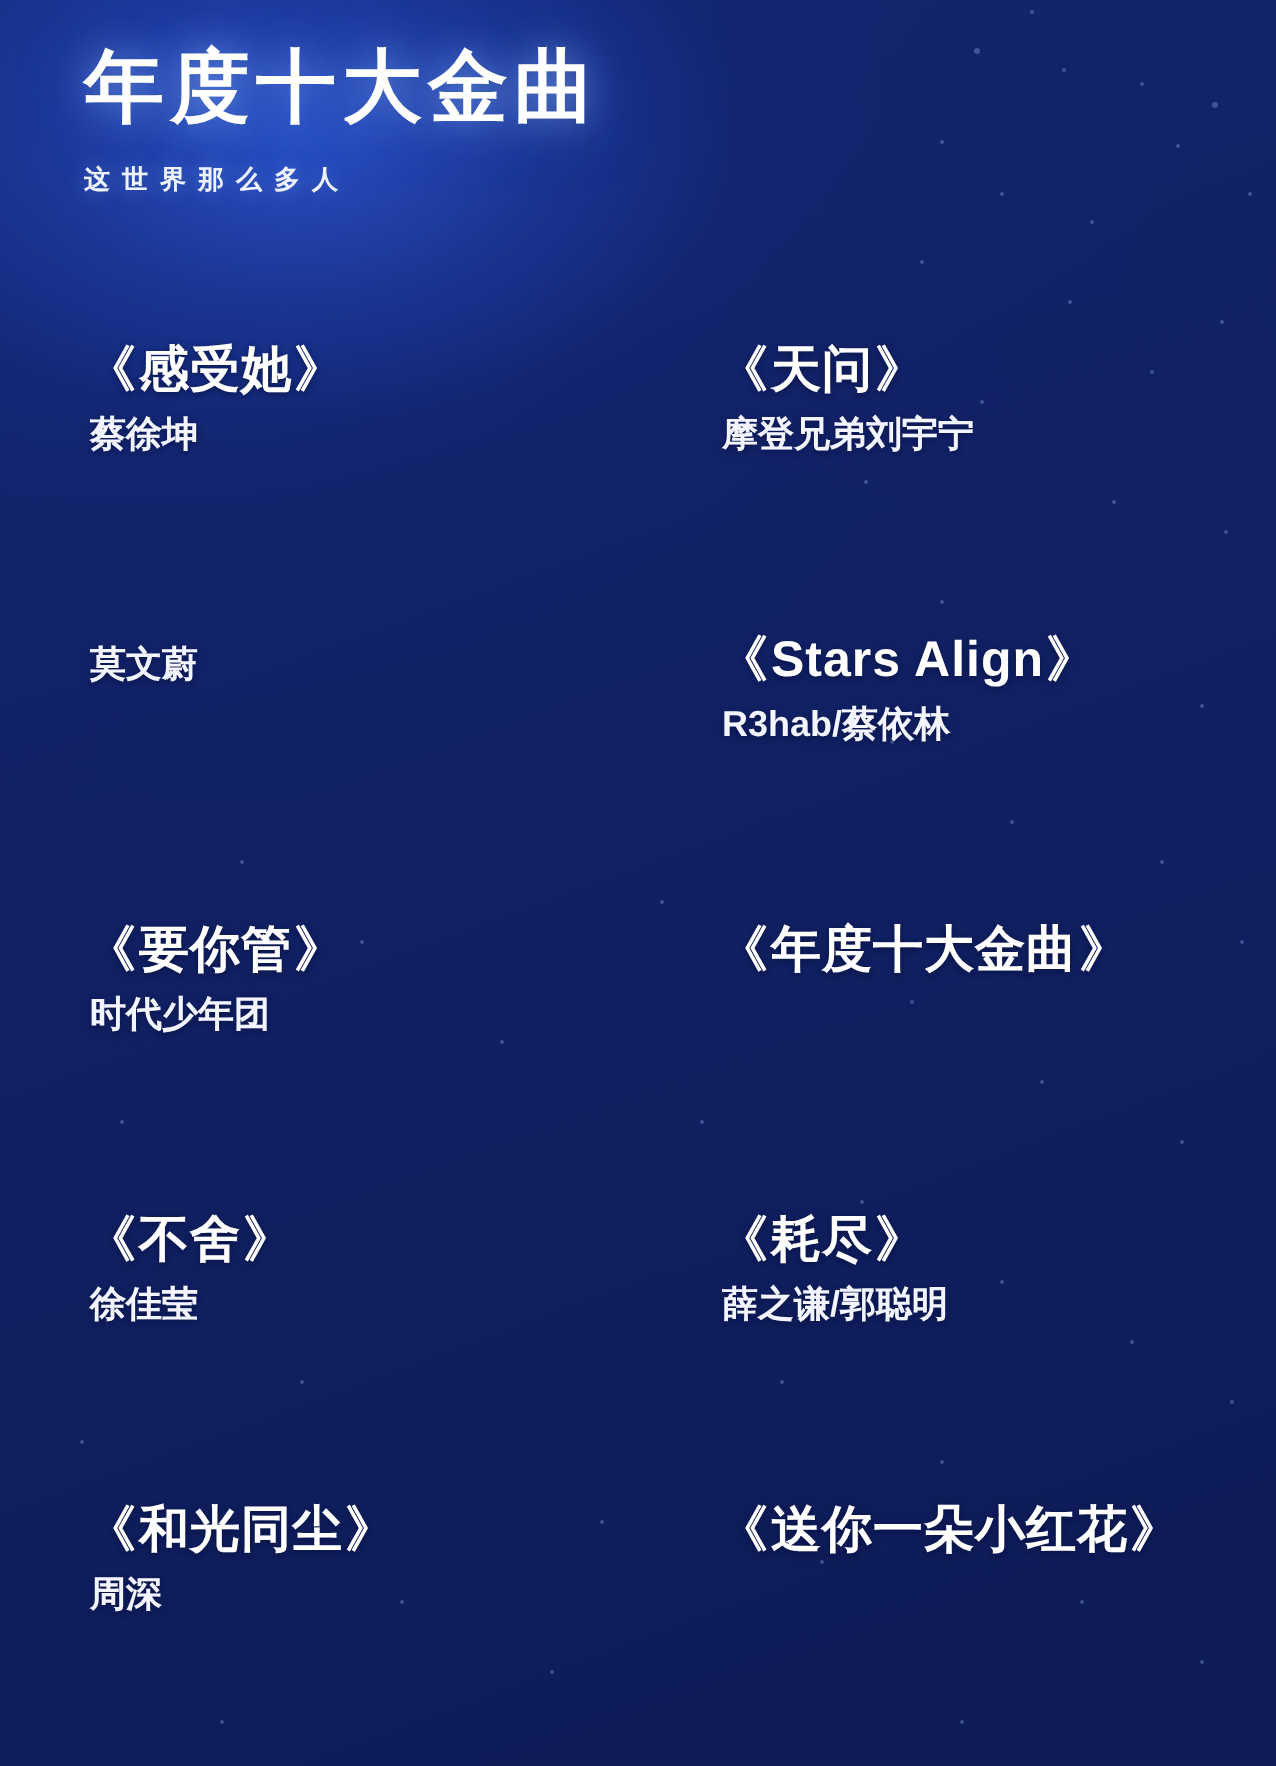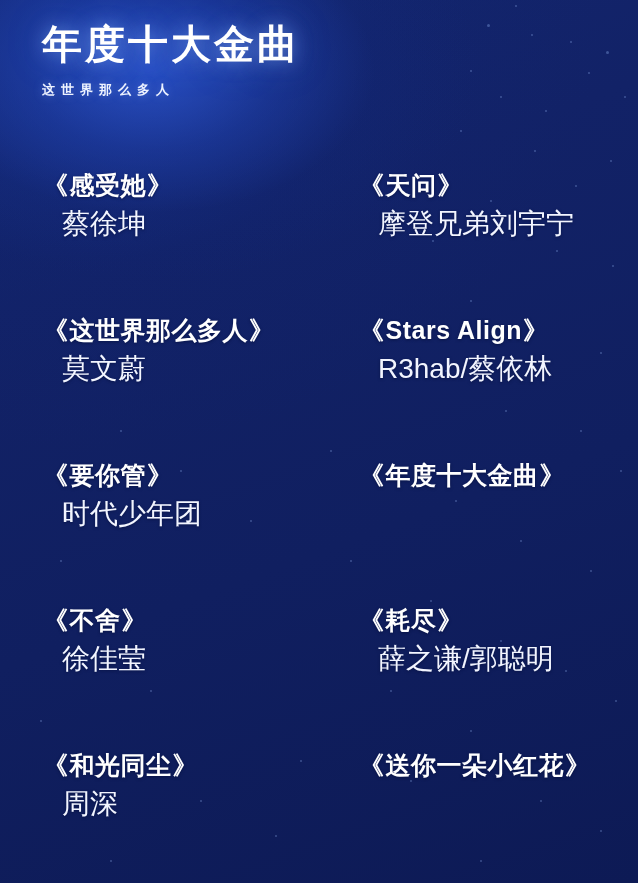--- a/index.html
+++ b/index.html
@@ -93,23 +93,23 @@
     letter-spacing: 0.5px;
     text-shadow: 0 1px 3px rgba(5,14,55,0.65);
   }
   .song-title .bracket {
     font-weight: bold;
     padding: 0 1px;
   }
 
   .song-artist {
     margin-top: 7px;
-    margin-left: 20px;
-    font-size: 28px;
-    font-weight: normal;
+    margin-left: 3px;
+    font-size: 18px;
+    font-weight: bold;
     color: #f2f5ff;
     line-height: 1.2;
     white-space: nowrap;
     text-shadow: 0 1px 3px rgba(5,14,55,0.6);
   }
 </style>
 </head>
 <body>
 
 <div class="poster">
@@ -178,21 +178,20 @@
           <div class="song-title"><span class="bracket">《</span><span>感受她</span><span class="bracket">》</span></div>
           <div class="song-artist">蔡徐坤</div>
         </div>
         <div class="song col-right">
           <div class="song-title"><span class="bracket">《</span><span>天问</span><span class="bracket">》</span></div>
           <div class="song-artist">摩登兄弟刘宇宁</div>
         </div>
       </div>
       <div class="song-row">
         <div class="song col-left">
-          <div class="song-title"><span class="bracket">《</span><span>这世界那么多人</span><span class="bracket">》</span></div>
           <div class="song-artist">莫文蔚</div>
         </div>
         <div class="song col-right">
           <div class="song-title"><span class="bracket">《</span><span>Stars Align</span><span class="bracket">》</span></div>
           <div class="song-artist">R3hab/蔡依林</div>
         </div>
       </div>
       <div class="song-row">
         <div class="song col-left">
           <div class="song-title"><span class="bracket">《</span><span>要你管</span><span class="bracket">》</span></div>

